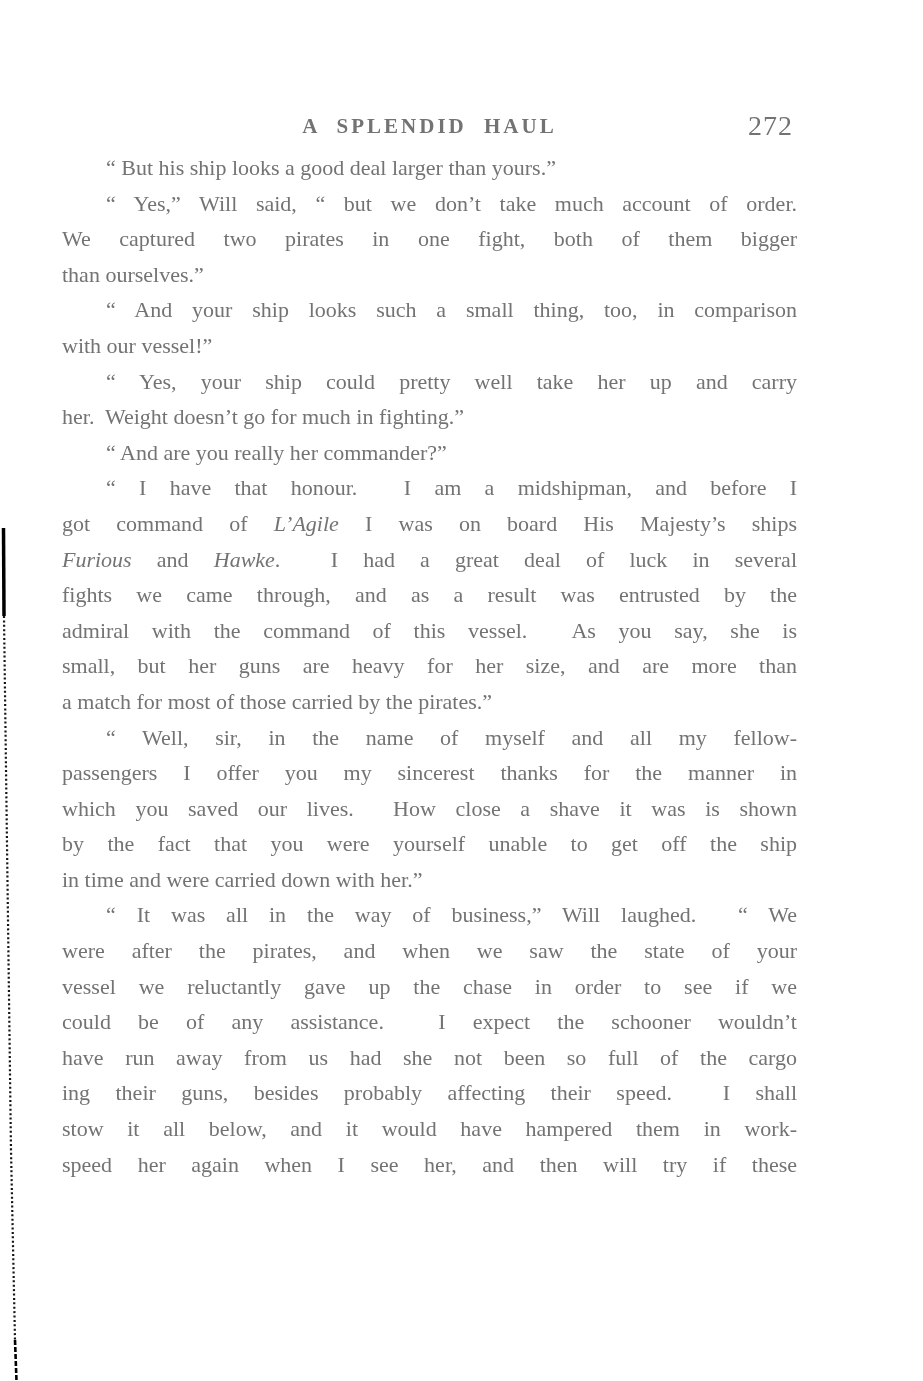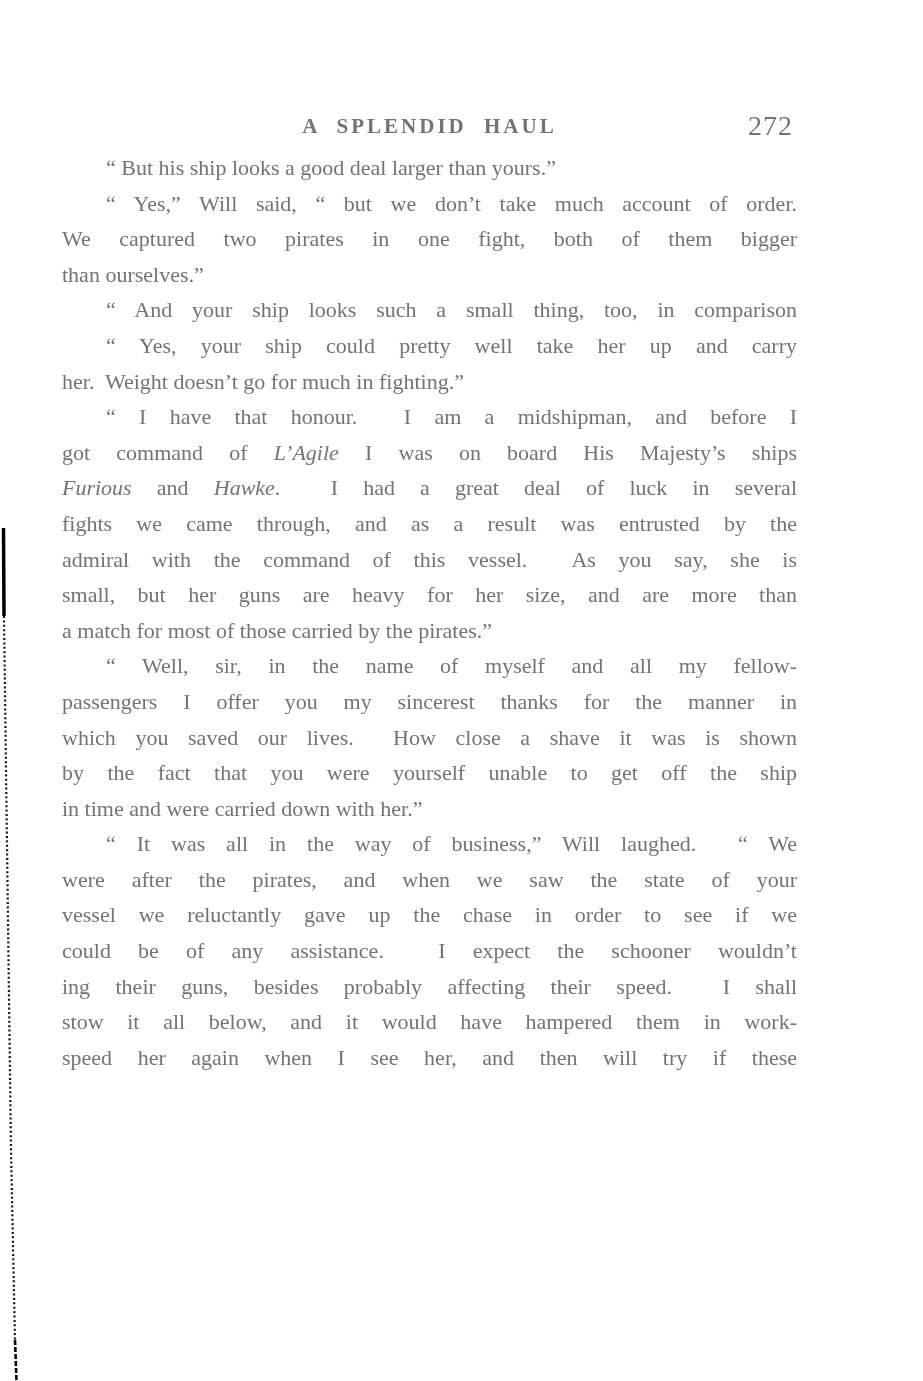--- a/index.html
+++ b/index.html
@@ -83,24 +83,28 @@
       <div class="paragraph">
         <div class="line ind">“ But his ship looks a good deal larger than yours.”</div>
       </div>
       <div class="paragraph">
         <div class="line jl ind">“ Yes,” Will said, “ but we don’t take much account of order.</div>
         <div class="line jl">We captured two pirates in one fight, both of them bigger</div>
         <div class="line">than ourselves.”</div>
       </div>
       <div class="paragraph">
         <div class="line jl ind">“ And your ship looks such a small thing, too, in comparison</div>
+        <div class="line">with our vessel!”</div>
       </div>
       <div class="paragraph">
         <div class="line jl ind">“ Yes, your ship could pretty well take her up and carry</div>
         <div class="line">her.&nbsp; Weight doesn’t go for much in fighting.”</div>
+      </div>
+      <div class="paragraph">
+        <div class="line ind">“ And are you really her commander?”</div>
       </div>
       <div class="paragraph">
         <div class="line jl ind">“ I have that honour.&nbsp; I am a midshipman, and before I</div>
         <div class="line jl"><span>got command of </span><span class="it">L’Agile</span><span> I was on board His Majesty’s ships</span></div>
         <div class="line jl"><span class="it">Furious</span><span> and </span><span class="it">Hawke</span><span>.&nbsp; I had a great deal of luck in several</span></div>
         <div class="line jl">fights we came through, and as a result was entrusted by the</div>
         <div class="line jl">admiral with the command of this vessel.&nbsp; As you say, she is</div>
         <div class="line jl">small, but her guns are heavy for her size, and are more than</div>
         <div class="line">a match for most of those carried by the pirates.”</div>
       </div>
@@ -109,19 +113,20 @@
         <div class="line jl">passengers I offer you my sincerest thanks for the manner in</div>
         <div class="line jl">which you saved our lives.&nbsp; How close a shave it was is shown</div>
         <div class="line jl">by the fact that you were yourself unable to get off the ship</div>
         <div class="line">in time and were carried down with her.”</div>
       </div>
       <div class="paragraph">
         <div class="line jl ind">“ It was all in the way of business,” Will laughed.&nbsp; “ We</div>
         <div class="line jl">were after the pirates, and when we saw the state of your</div>
         <div class="line jl">vessel we reluctantly gave up the chase in order to see if we</div>
         <div class="line jl">could be of any assistance.&nbsp; I expect the schooner wouldn’t</div>
+        <div class="line jl">have run away from us had she not been so full of the cargo</div>
         <div class="line jl">ing their guns, besides probably affecting their speed.&nbsp; I shall</div>
         <div class="line jl">stow it all below, and it would have hampered them in work-</div>
         <div class="line jl">speed her again when I see her, and then will try if these</div>
       </div>
     </div>
 
 </div>
 
 </body></html>

